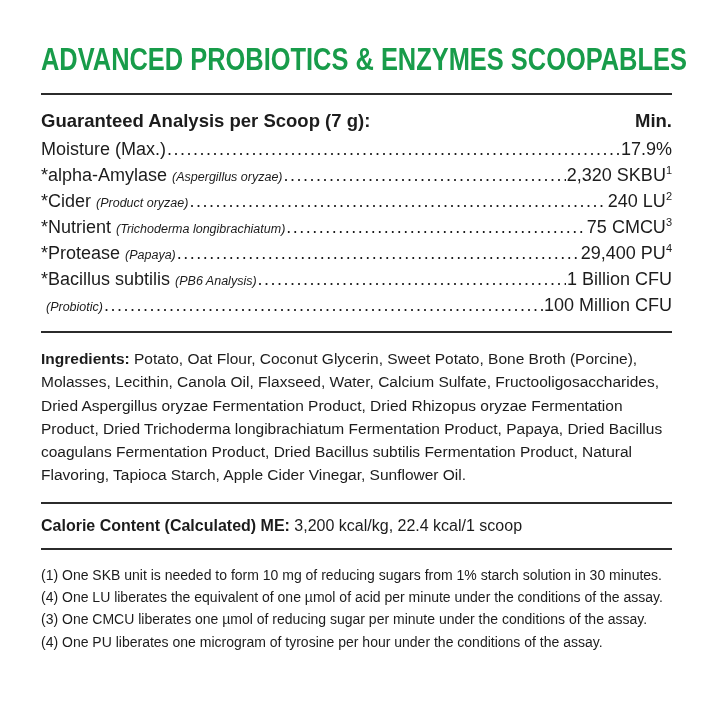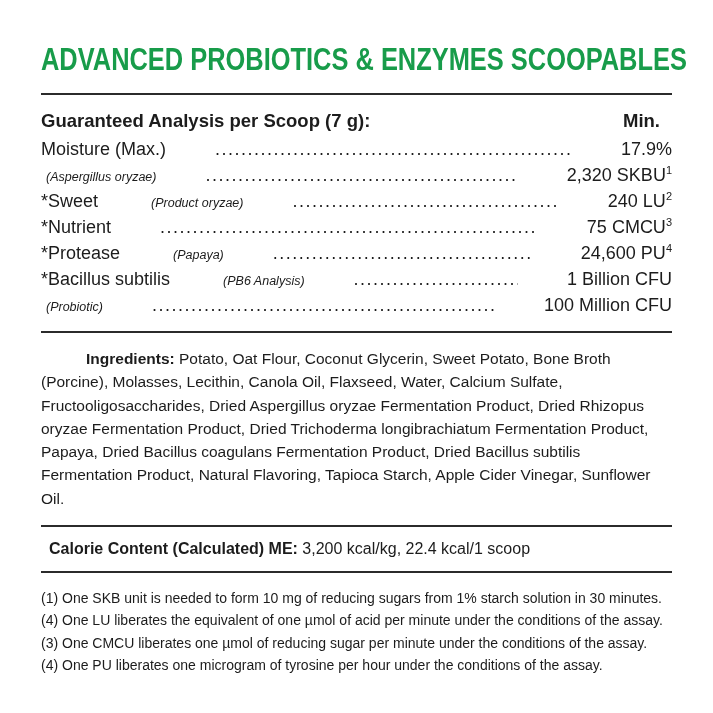--- a/index.html
+++ b/index.html
@@ -24,31 +24,30 @@
   }
 
   .rule { height: 2px; background: #2b2b2b; border: 0; }
 
   .ga-header {
     display: flex;
     justify-content: space-between;
     align-items: flex-start;
     font-weight: bold;
     font-size: 18.5px;
-    margin: 15px 12px 8px 0;
+    margin: 15px 0 8px 0;
     gap: 8px;
   }
 
   .ga-row {
     display: flex;
     align-items: baseline;
     font-size: 18px;
     margin: 0 0 8px 0;
     line-height: 1.0;
-    gap: 48px;
   }
   .ga-name { white-space: nowrap; }
   .ga-species {
     font-style: italic;
     font-size: 12.5px;
     white-space: nowrap;
     margin-left: 5px;
   }
   .leader {
     flex: 1 1 auto;
@@ -66,24 +65,24 @@
 
   .notes { margin-top: 13px; font-size: 16px; line-height: 1.55; }
 
   .section-gap { margin-top: 17px; }
 
   .ingredients {
     margin: 14px 0 15px 0;
     font-size: 15.5px;
     line-height: 1.5;
   }
-  .ingredients b { font-weight: bold; margin-left: 45px; }
+  .ingredients b { font-weight: bold; }
 
   .calorie {
-    margin: 13px 0 13px 8px;
+    margin: 13px 0 13px 0;
     font-size: 16px;
   }
   .calorie b { font-weight: bold; }
 
   .footnotes {
     margin-top: 14px;
     font-size: 14px;
     line-height: 1.6;
   }
 </style>
@@ -103,43 +102,45 @@
 
   <div>
 
     <div class="ga-row">
       <span class="ga-name">Moisture (Max.)</span>
       <span class="leader"></span>
       <span class="ga-value"><span>17.9%</span><sup></sup></span>
     </div>
 
     <div class="ga-row">
+      <span class="ga-name">*alpha-Amylase</span>
       <span class="ga-species">(Aspergillus oryzae)</span>
       <span class="leader"></span>
       <span class="ga-value"><span>2,320 SKBU</span><sup>1</sup></span>
     </div>
 
     <div class="ga-row">
-      <span class="ga-name">*Sweet</span>
+      <span class="ga-name">*Cider</span>
       <span class="ga-species">(Product oryzae)</span>
       <span class="leader"></span>
       <span class="ga-value"><span>240 LU</span><sup>2</sup></span>
     </div>
 
     <div class="ga-row">
       <span class="ga-name">*Nutrient</span>
+      <span class="ga-species">(Trichoderma longibrachiatum)</span>
       <span class="leader"></span>
       <span class="ga-value"><span>75 CMCU</span><sup>3</sup></span>
     </div>
 
     <div class="ga-row">
       <span class="ga-name">*Protease</span>
       <span class="ga-species">(Papaya)</span>
       <span class="leader"></span>
-      <span class="ga-value"><span>24,600 PU</span><sup>4</sup></span>
+      <span class="ga-value"><span>29,400 PU</span><sup>4</sup></span>
     </div>
 
     <div class="ga-row">
       <span class="ga-name">*Bacillus subtilis</span>
       <span class="ga-species">(PB6 Analysis)</span>
       <span class="leader"></span>
       <span class="ga-value"><span>1 Billion CFU</span><sup></sup></span>
     </div>
 
     <div class="ga-row">

